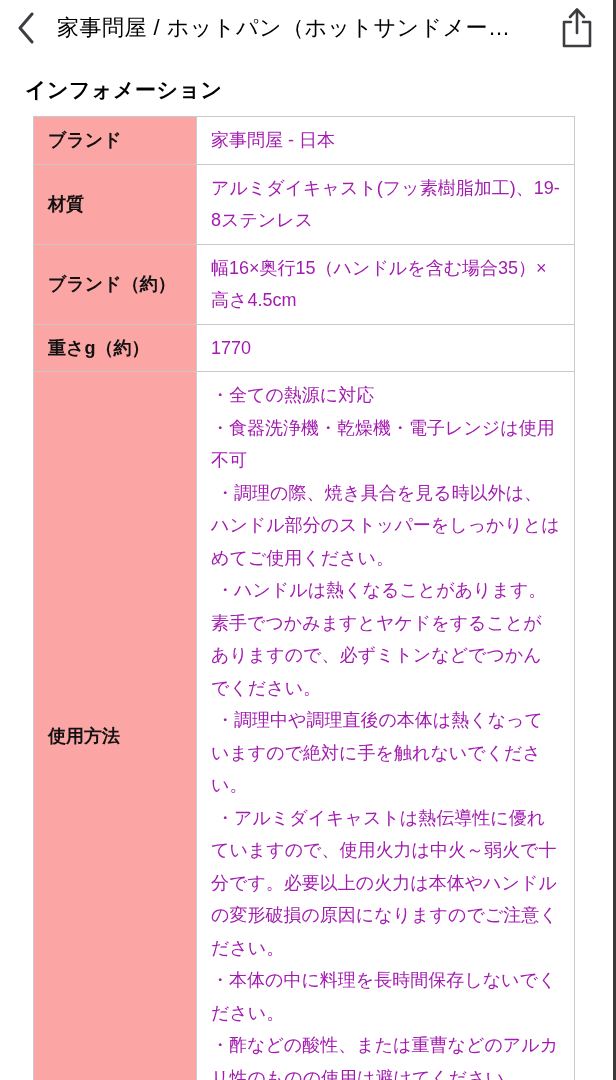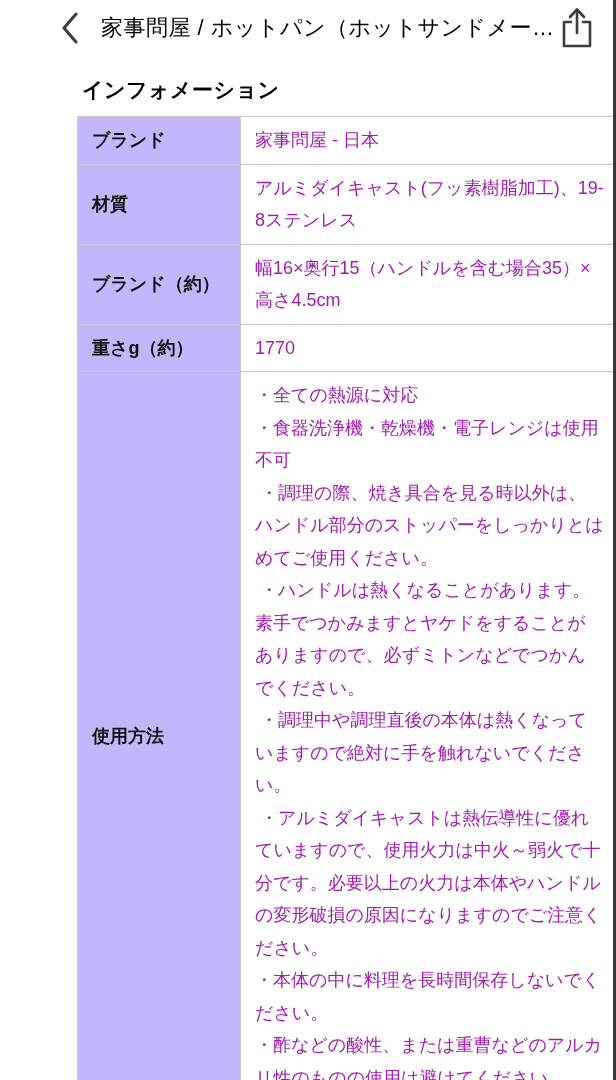--- a/index.html
+++ b/index.html
@@ -5,21 +5,20 @@
   html,body{margin:0;padding:0;background:#ffffff;}
   .screen{
     position:relative;
     width:616px;height:1080px;
     box-sizing:border-box;
     background:#ffffff;
     border-right:3px solid #3a3a3a;
     overflow:hidden;
     font-family:"Liberation Sans","DejaVu Sans",sans-serif;
     color:#1a1a1a;
-    padding-left:44px;
   }
   
   .navbar{
     display:flex;align-items:center;
     height:56px;
     padding:0 14px 0 13px;
   }
   .back-btn{
     display:flex;align-items:center;justify-content:center;
     width:26px;height:40px;
@@ -35,21 +34,21 @@
     overflow:hidden;
     letter-spacing:0.5px;
   }
   .share-btn{
     display:flex;align-items:center;justify-content:center;
     width:44px;height:48px;
     background:none;border:none;padding:0;cursor:pointer;
   }
   
   .section-heading{
-    margin:20px 0 12px 38px;
+    margin:20px 0 12px 25px;
     font-size:21px;
     font-weight:700;
     color:#000000;
     letter-spacing:0.5px;
   }
   
   table.info{
     margin-left:33px;
     border-collapse:collapse;
     table-layout:fixed;
@@ -59,21 +58,21 @@
     border:1px solid #cacaca;
     font-size:18px;
     line-height:32.5px;
     padding:7px 14px;
     vertical-align:middle;
     text-align:left;
     word-break:break-word;
   }
   table.info th{
     width:163px;
-    background:#c4b5fd;
+    background:#fca5a5;
     font-weight:700;
     color:#111111;
   }
   table.info td{
     width:378px;
     background:#ffffff;
     font-weight:400;
     color:#a21caf;
   }
   td.multiline{white-space:pre-line;}

